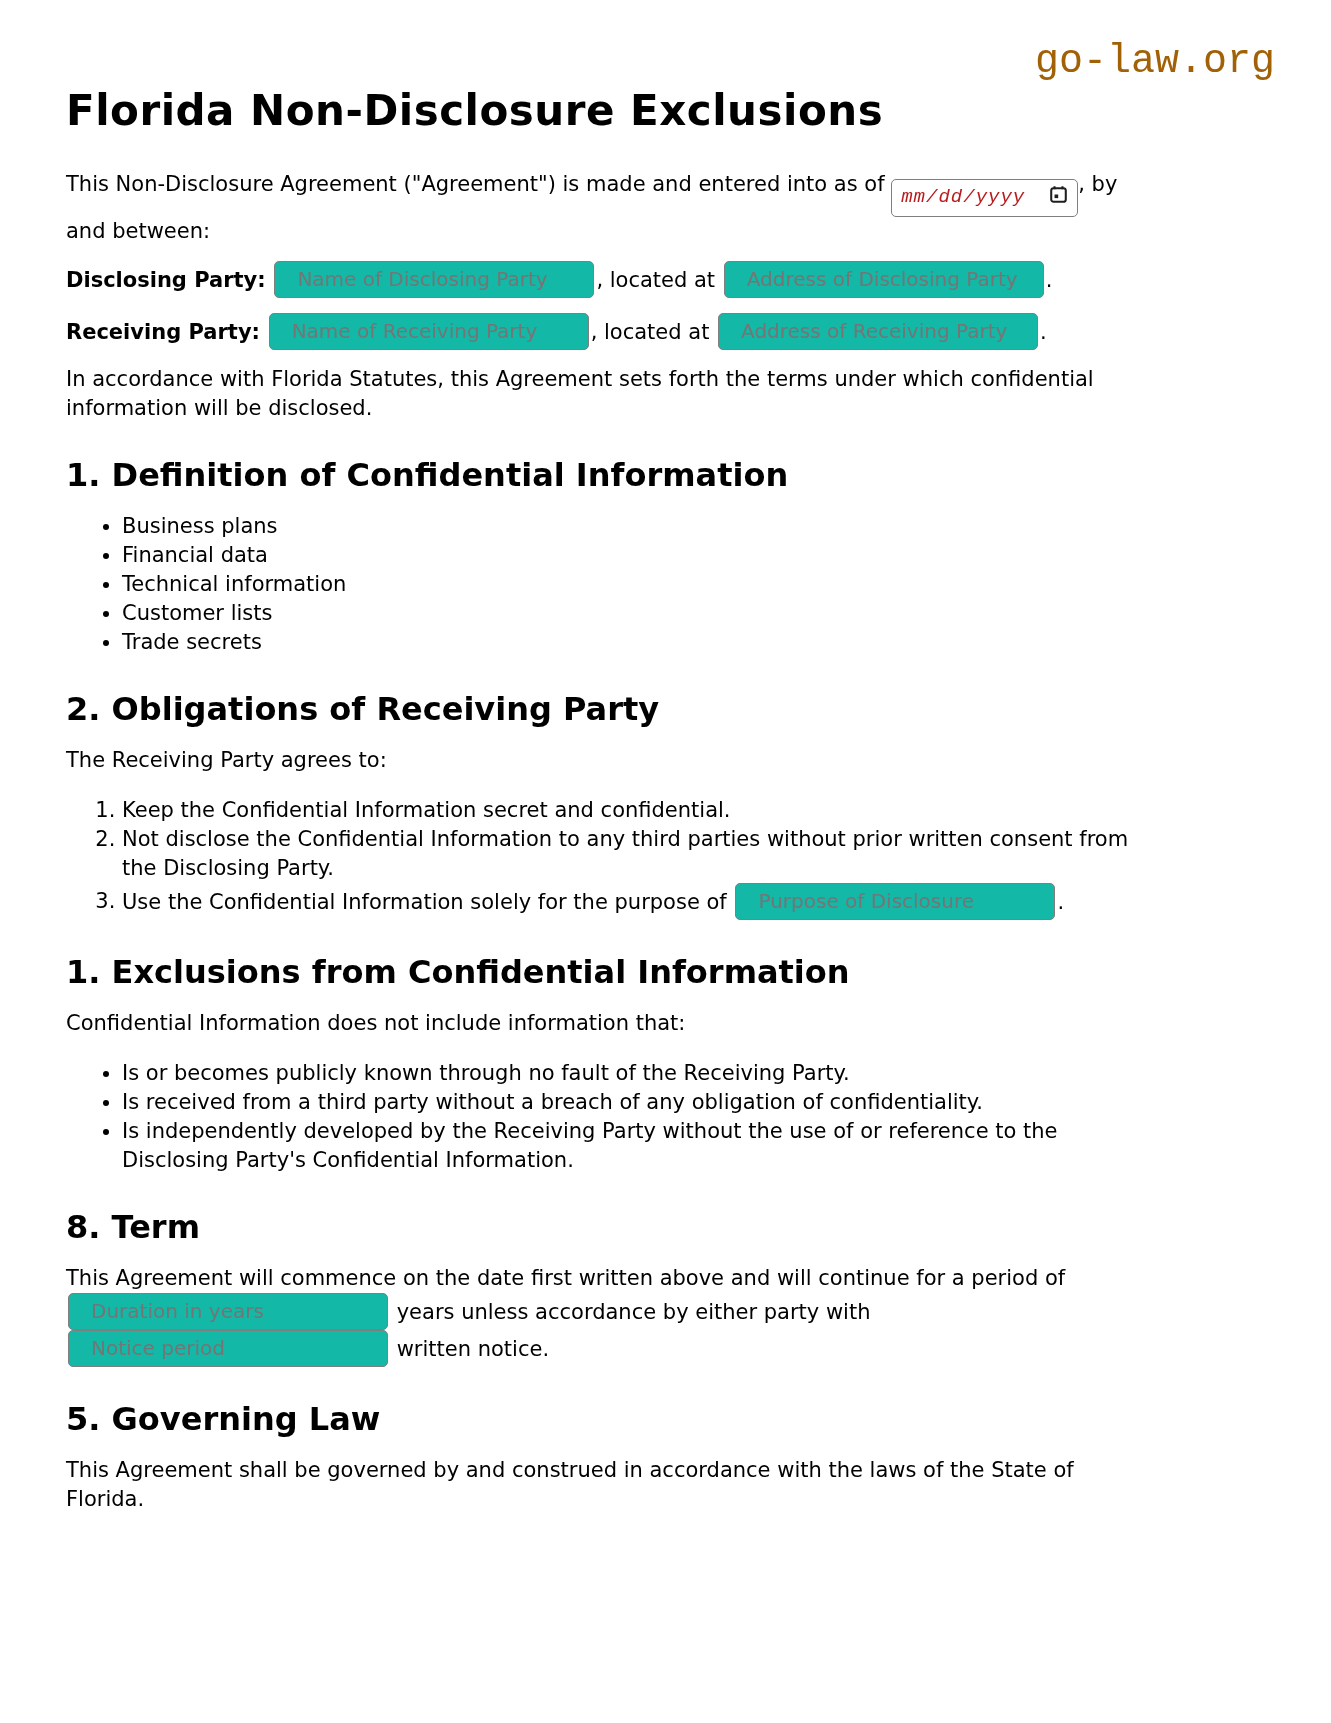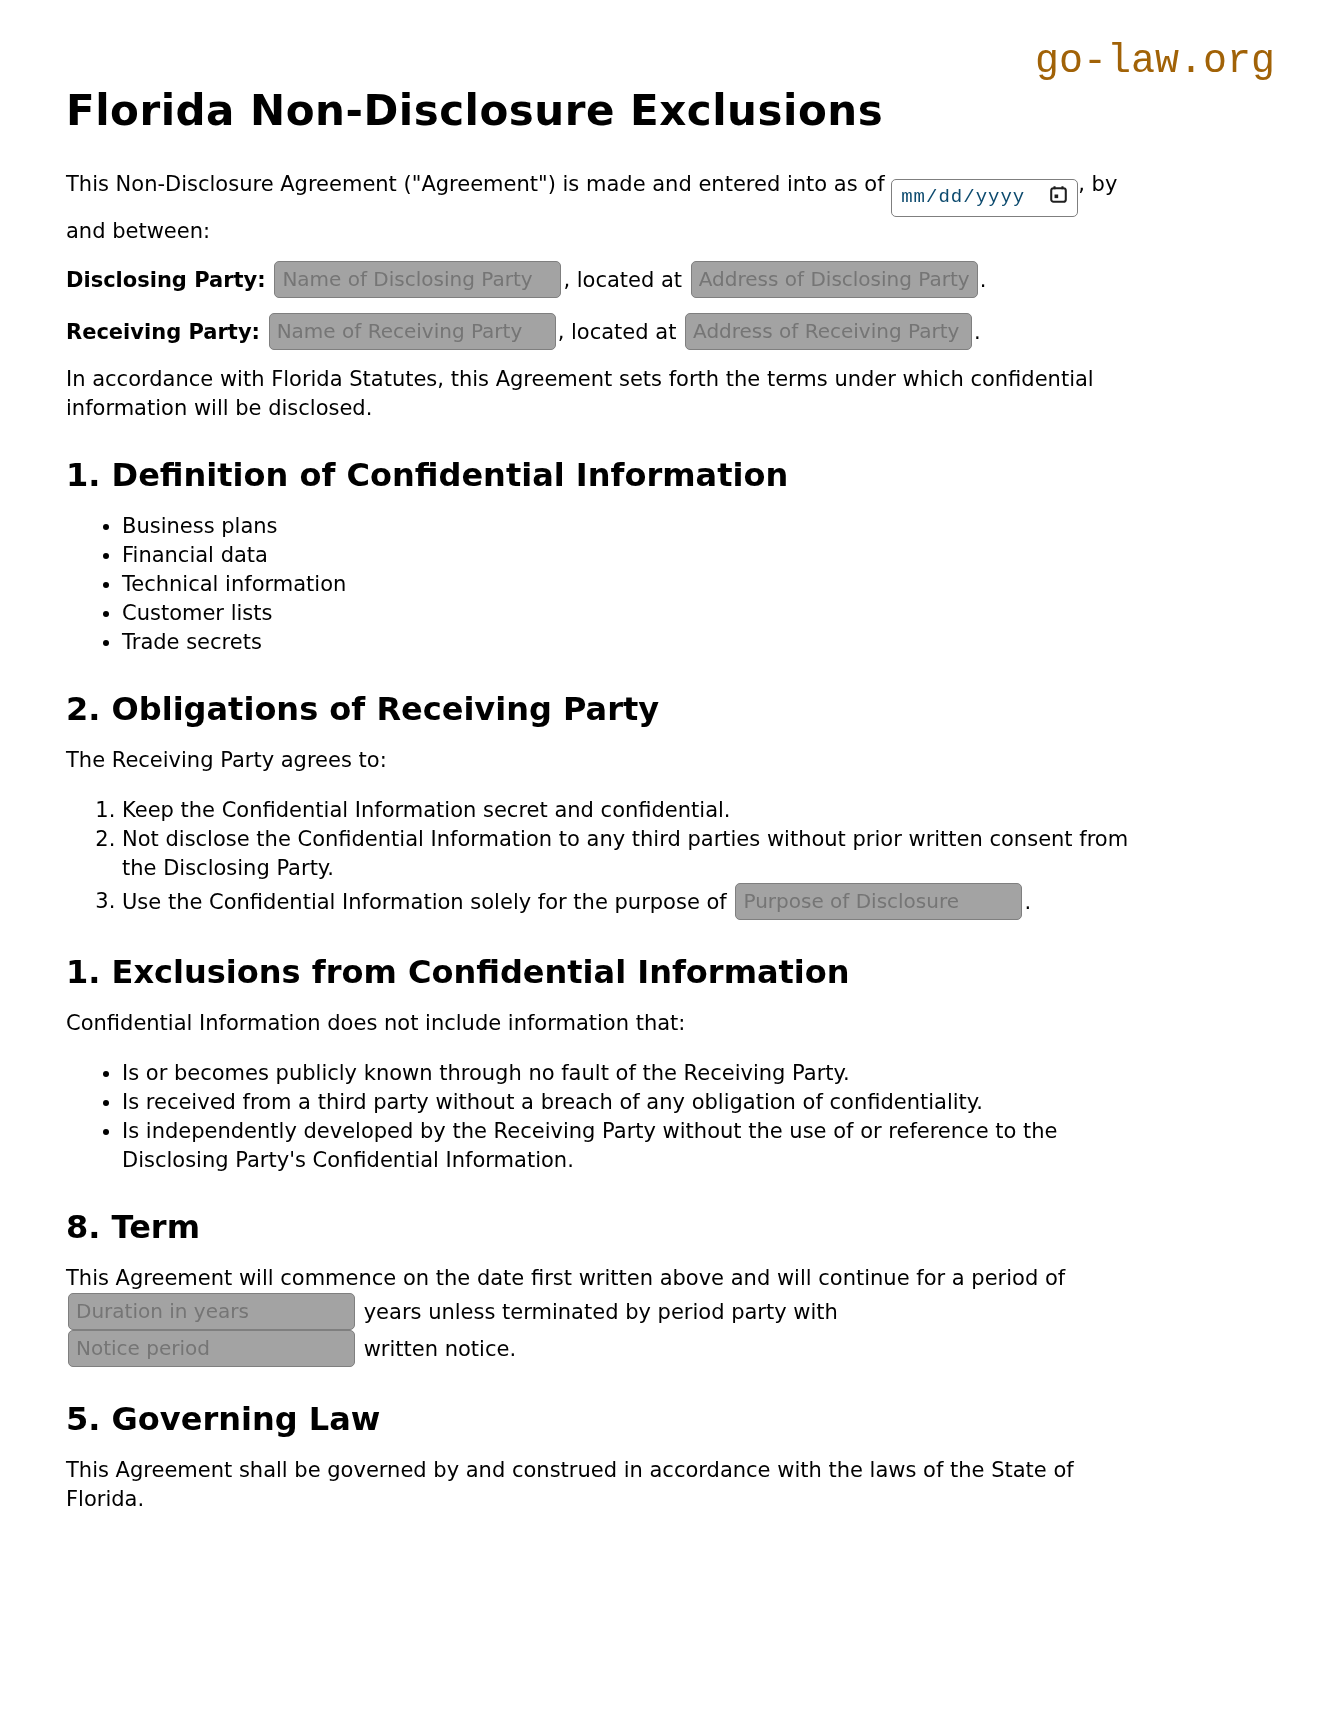--- a/index.html
+++ b/index.html
@@ -35,26 +35,26 @@
     font-weight: bold;
     margin: 36px 0 21px 0;
   }
   p { margin: 15px 0; }
   ul, ol { margin: 21px 0; padding-left: 56px; }
   li { line-height: 29px; }
   .party strong { font-weight: bold; }
   input.ti {
     font-family: "DejaVu Sans", "Liberation Sans", sans-serif;
     font-size: 20px;
-    width: 287px;
+    width: 320px;
     height: 37px;
-    padding: 2px 7px;
+    padding: 2px 22px;
     border: 1.5px solid #7f7f7f;
     border-radius: 5px;
-    background: #a3a3a3;
+    background: #14b8a6;
     color: #1a1a1a;
     vertical-align: baseline;
     margin: 0 2px;
   }
   input.ti::placeholder { color: #757575; opacity: 1; }
   .date-field {
     display: inline-flex;
     align-items: center;
     justify-content: space-between;
     width: 187px;
@@ -63,22 +63,23 @@
     border: 1.5px solid #7f7f7f;
     border-radius: 5px;
     background: #ffffff;
     vertical-align: -11px;
     cursor: default;
   }
   .date-text {
     font-family: "Liberation Mono", "DejaVu Sans Mono", monospace;
     font-size: 19px;
     letter-spacing: 1px;
-    color: #0c4a6e;
+    color: #b91c1c;
     white-space: nowrap;
+    font-style: italic;
   }
   .cal-icon { flex: 0 0 auto; margin-left: 8px; display: inline-block; }
 </style>
 </head>
 <body>
 
 <div class="brand">go-law.org</div>
 
 <main>
 
@@ -126,20 +127,20 @@
   <p>Confidential Information does not include information that:</p>
   <ul>
     <li>Is or becomes publicly known through no fault of the Receiving Party.</li>
     <li>Is received from a third party without a breach of any obligation of confidentiality.</li>
     <li>Is independently developed by the Receiving Party without the use of or reference to the Disclosing Party's Confidential Information.</li>
   </ul>
 
   <h3>8. Term</h3>
   <p><span>This Agreement will commence on the date first written above and will continue for a period of</span>
     <input class="ti" type="text" placeholder="Duration in years" style="">
-    <span>years unless terminated by period party with</span>
+    <span>years unless accordance by either party with</span>
     <input class="ti" type="text" placeholder="Notice period" style="">
     <span>written notice.</span></p>
 
   <h3>5. Governing Law</h3>
   <p>This Agreement shall be governed by and construed in accordance with the laws of the State of Florida.</p>
 
 </main>
 
 </body></html>

